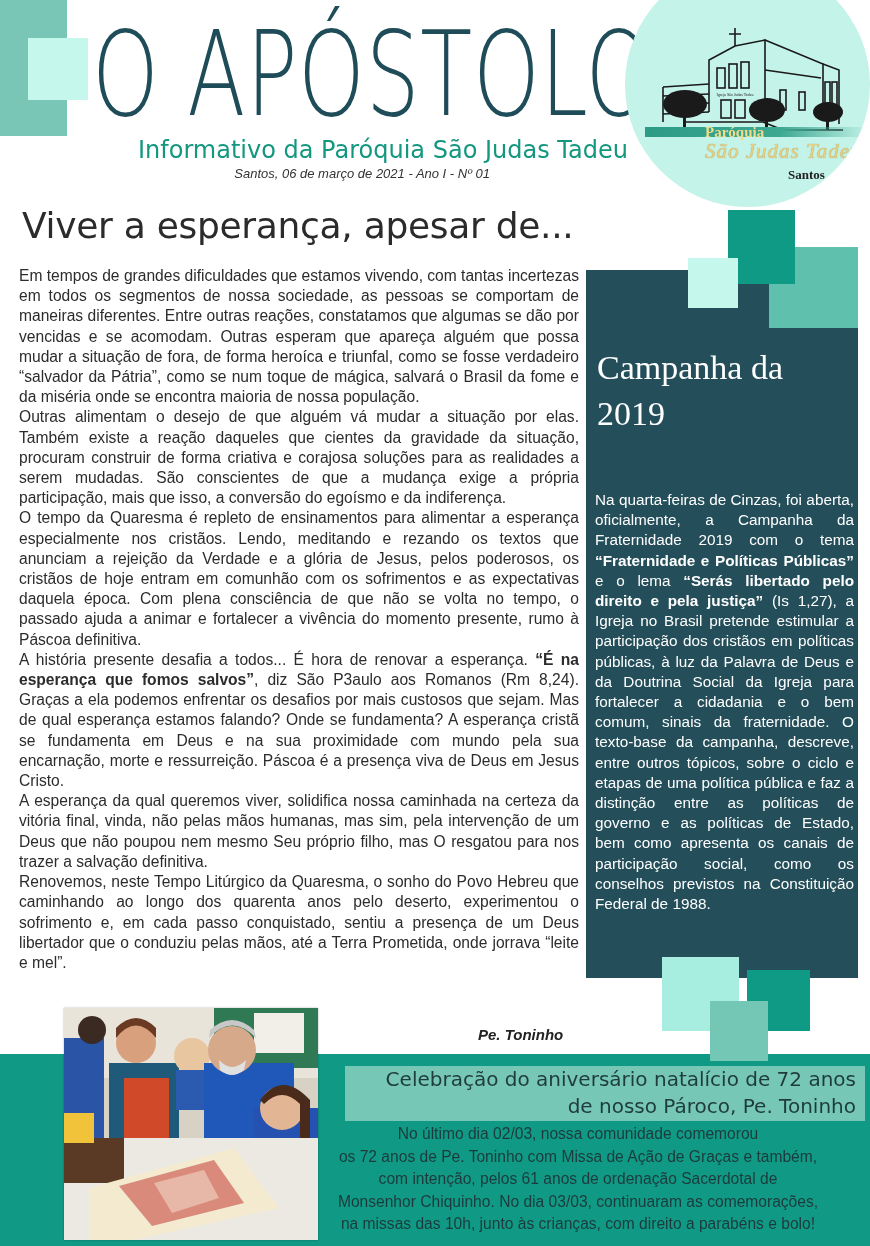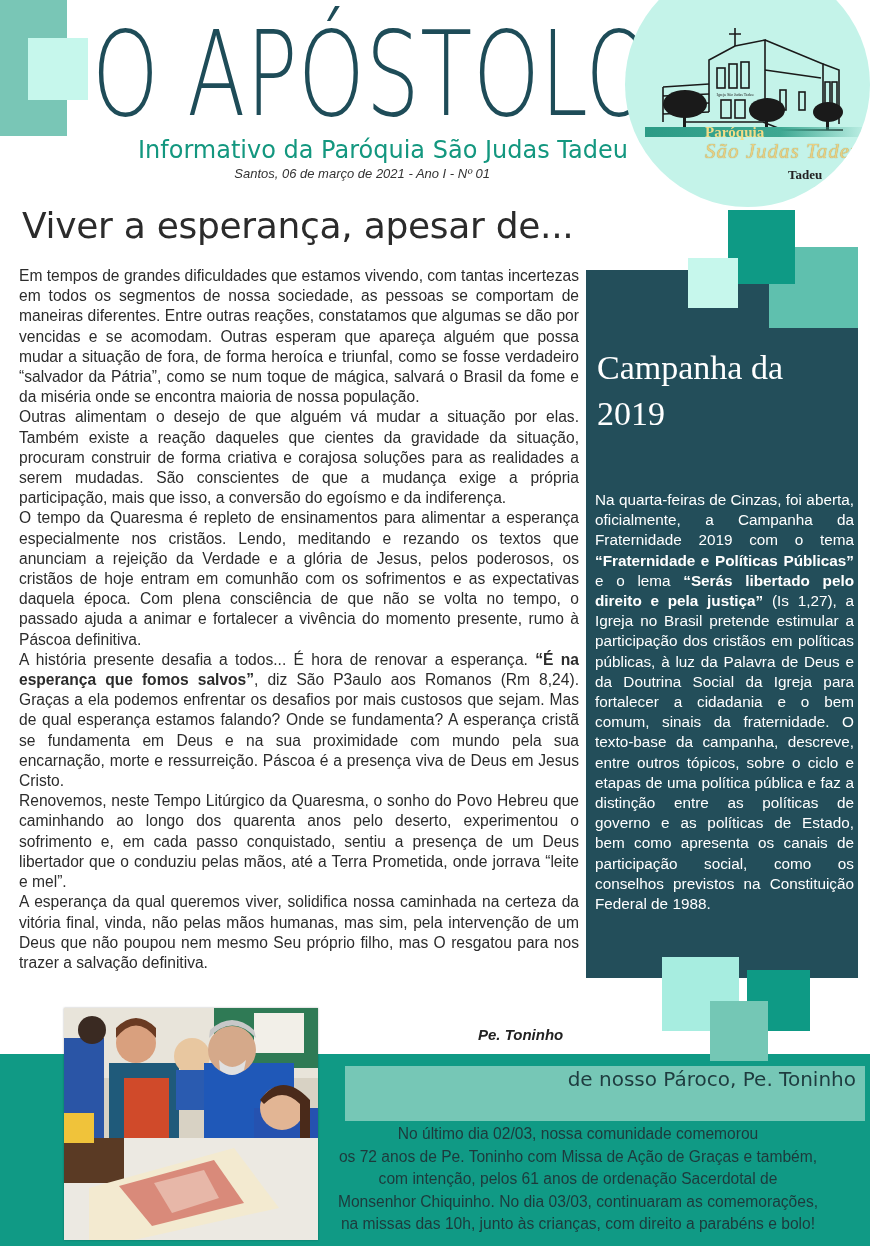--- a/index.html
+++ b/index.html
@@ -151,32 +151,32 @@
       <ellipse cx="124" cy="98" rx="18" ry="12"></ellipse>
         <rect x="122" y="100" width="3" height="18"></rect>
       <ellipse cx="185" cy="100" rx="15" ry="10"></ellipse>
         <rect x="183" y="102" width="3" height="16"></rect>
     </g>
     <text x="92" y="84" font-size="4" text-anchor="middle" fill="#1a1a1a" font-family="Liberation Serif, serif">Igreja São Judas Tadeu</text>
   </svg>
   <div class="logo-band"></div>
   <div class="logo-paroquia">Paróquia</div>
   <div class="logo-sjt">São Judas Tadeu</div>
-  <div class="logo-santos">Tadeu</div>
+  <div class="logo-santos">Santos</div>
 </div>
 
 <h1 class="abs headline" style="margin:0;">Viver a esperança, apesar de...</h1>
 
 <div class="abs article">
   <p>Em tempos de grandes dificuldades que estamos vivendo, com tantas incertezas em todos os segmentos de nossa sociedade, as pessoas se comportam de maneiras diferentes. Entre outras reações, constatamos que algumas se dão por vencidas e se acomodam. Outras esperam que apareça alguém que possa mudar a situação de fora, de forma heroíca e triunfal, como se fosse verdadeiro “salvador da Pátria”, como se  num toque de mágica, salvará o Brasil da fome e da miséria onde se encontra maioria de nossa população.</p>
   <p>Outras alimentam o desejo de que alguém vá mudar a situação por elas. Também existe a reação daqueles que cientes da gravidade da situação, procuram construir de forma criativa e corajosa soluções para as realidades a serem mudadas. São conscientes de que a mudança exige a própria participação, mais que isso, a conversão do egoísmo e da indiferença.</p>
   <p>O tempo da Quaresma é repleto de ensinamentos para alimentar a esperança especialmente nos cristãos. Lendo, meditando e rezando os textos que anunciam a rejeição da Verdade e a glória de Jesus, pelos poderosos, os cristãos de hoje entram em comunhão com os sofrimentos e as expectativas daquela época. Com plena consciência de que não se volta no tempo, o passado ajuda a animar e fortalecer a vivência do momento presente, rumo à Páscoa definitiva.</p>
   <p><span>A história presente desafia a todos... É hora de renovar a esperança. </span><b>“É na esperança que fomos salvos”</b><span>, diz São P3aulo aos Romanos (Rm 8,24). Graças a ela podemos enfrentar os desafios por mais custosos que sejam. Mas de qual esperança estamos falando? Onde se fundamenta? A esperança cristã se fundamenta em Deus e na sua proximidade com mundo pela sua encarnação, morte e ressurreição. Páscoa é a presença viva de Deus em Jesus Cristo.</span></p>
+  <p>A esperança da qual queremos viver, solidifica nossa caminhada na certeza da vitória final, vinda, não pelas mãos humanas, mas sim, pela intervenção de um Deus que não poupou nem mesmo Seu próprio filho, mas O resgatou para nos trazer a salvação definitiva.</p>
   <p>Renovemos, neste Tempo Litúrgico da Quaresma, o sonho do Povo Hebreu que caminhando ao longo dos quarenta anos pelo deserto, experimentou o sofrimento e, em cada passo conquistado, sentiu a presença de um Deus libertador que o conduziu pelas mãos, até a Terra Prometida, onde jorrava “leite e mel”.</p>
-  <p>A esperança da qual queremos viver, solidifica nossa caminhada na certeza da vitória final, vinda, não pelas mãos humanas, mas sim, pela intervenção de um Deus que não poupou nem mesmo Seu próprio filho, mas O resgatou para nos trazer a salvação definitiva.</p>
 </div>
 <div class="abs signature">Pe. Toninho</div>
 
 <div class="abs side-panel"></div>
 <div class="abs side-sq-mid"></div>
 <div class="abs side-sq-dark"></div>
 <div class="abs side-sq-light"></div>
 
 <div class="abs side-title">
   <div>Campanha da</div>
@@ -184,20 +184,21 @@
 </div>
 <div class="abs side-body"><span>Na quarta-feiras de Cinzas, foi aberta, oficialmente, a Campanha da Fraternidade 2019 com o tema </span><b>“Fraternidade e Políticas Públicas”</b><span> e o lema </span><b>“Serás libertado pelo direito e pela justiça”</b><span> (Is 1,27), a Igreja no Brasil pretende estimular a participação dos cristãos em políticas públicas, à luz da Palavra de Deus e da Doutrina Social da Igreja para fortalecer a cidadania e o bem comum, sinais da fraternidade. O texto-base da campanha, descreve, entre outros tópicos, sobre o ciclo e etapas de uma política pública e faz a distinção entre as políticas de governo e as políticas de Estado, bem como apresenta os canais de participação social, como os conselhos previstos na Constituição Federal de 1988.</span></div>
 
 <div class="abs bottom-band"></div>
 <div class="abs side-bot-light"></div>
 <div class="abs side-bot-dark"></div>
 <div class="abs side-bot-mid"></div>
 
 <div class="abs bottom-title-bg"></div>
 <div class="abs bottom-title">
+  <div>Celebração do aniversário natalício de 72 anos</div>
   <div>de nosso Pároco, Pe. Toninho</div>
 </div>
 <div class="abs bottom-body">
   <div>No último dia 02/03, nossa comunidade comemorou</div>
   <div>os 72 anos de Pe. Toninho com Missa de Ação de Graças e também,</div>
   <div>com intenção, pelos 61 anos de ordenação Sacerdotal de</div>
   <div>Monsenhor Chiquinho. No dia 03/03, continuaram as comemorações,</div>
   <div>na missas das 10h, junto às crianças, com direito a parabéns e bolo!</div>
 </div>
 

